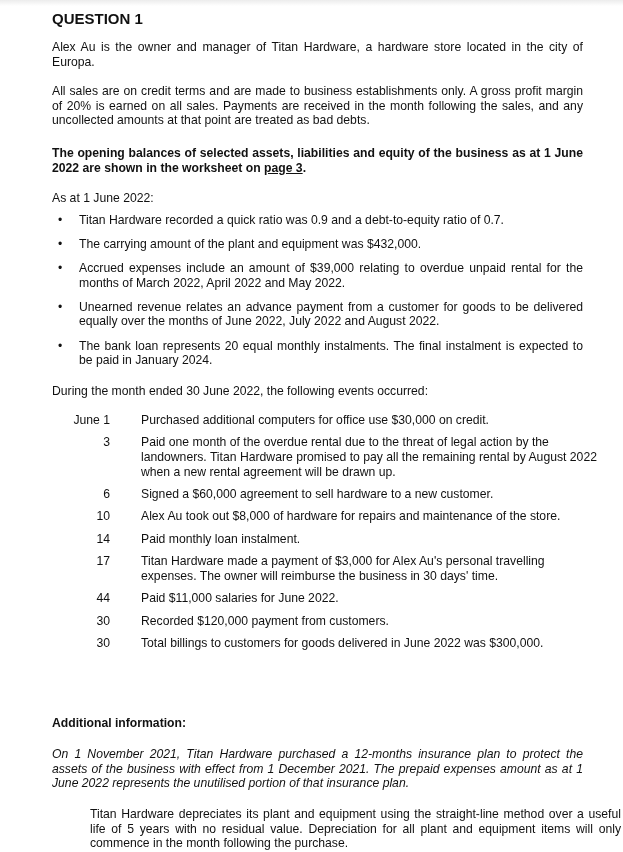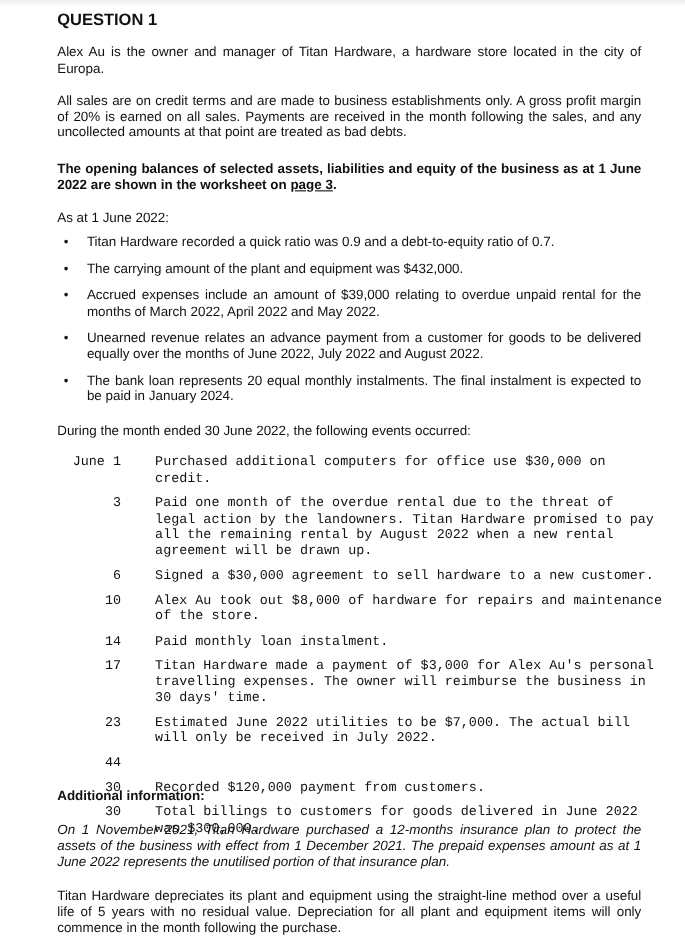--- a/index.html
+++ b/index.html
@@ -11,21 +11,21 @@
     background: linear-gradient(#ececec, #ffffff); }
   .page { position: absolute; left: 52px; top: 0; width: 536px; }
   .q-title { position: absolute; top: 10px; left: 0; font-weight: bold; font-size: 15px; }
   .para { position: absolute; left: 0; width: 531px; line-height: 14.6px; text-align: justify; }
   .bold { font-weight: bold; }
   .ul { text-decoration: underline; margin-top: 24px; }
   .bullets { position: absolute; left: 0; top: 213px; width: 536px; }
   .bullet { position: relative; padding-left: 27px; line-height: 14.6px; margin-bottom: 9.5px; width: 504px; text-align: justify; }
   .bullet .dot { position: absolute; left: 6px; top: 0; }
   .events { position: absolute; left: 0; top: 413px; width: 560px; }
-  .event { display: flex; line-height: 14.6px; margin-bottom: 7.8px; font-family: Liberation Mono, monospace; }
+  .event { display: flex; line-height: 14.6px; margin-bottom: 7.8px; }
   .event .day { width: 58px; text-align: right; flex: none; }
   .event .desc { margin-left: 31px; width: 460px; }
 </style>
 </head>
 <body>
 
 <div class="topshade"></div>
 
 <div class="page">
   <div class="q-title">QUESTION 1</div>
@@ -54,49 +54,46 @@
     <div class="event">
         <span class="day">June 1</span>
         <span class="desc">Purchased additional computers for office use $30,000 on credit.</span>
       </div>
     <div class="event">
         <span class="day">3</span>
         <span class="desc">Paid one month of the overdue rental due to the threat of legal action by the landowners.  Titan Hardware promised to pay all the remaining rental by August 2022 when a new rental agreement will be drawn up.</span>
       </div>
     <div class="event">
         <span class="day">6</span>
-        <span class="desc">Signed a $30,000 agreement to sell hardware to a new customer.</span>
+        <span class="desc">Signed a $60,000 agreement to sell hardware to a new customer.</span>
       </div>
     <div class="event">
         <span class="day">10</span>
         <span class="desc" style="width:470px;">Alex Au took out $8,000 of hardware for repairs and maintenance of the store.</span>
       </div>
     <div class="event">
         <span class="day">14</span>
         <span class="desc">Paid monthly loan instalment.</span>
       </div>
     <div class="event">
         <span class="day">17</span>
         <span class="desc">Titan Hardware made a payment of $3,000 for Alex Au's personal travelling expenses.  The owner will reimburse the business in 30 days' time.</span>
       </div>
     <div class="event">
-        <span class="day">23</span>
-        <span class="desc">Estimated June 2022 utilities to be $7,000.  The actual bill will only be received in July 2022.</span>
-      </div>
-    <div class="event">
         <span class="day">44</span>
+        <span class="desc">Paid $11,000 salaries for June 2022.</span>
       </div>
     <div class="event">
         <span class="day">30</span>
         <span class="desc">Recorded $120,000 payment from customers.</span>
       </div>
     <div class="event">
         <span class="day">30</span>
         <span class="desc">Total billings to customers for goods delivered in June 2022 was $300,000.</span>
       </div>
   </div>
 
   <div class="para bold" style="top:716px;">Additional information:</div>
 
   <div class="para" style="top:747px;font-style:italic;">On 1 November 2021, Titan Hardware purchased a 12-months insurance plan to protect the assets of the business with effect from 1 December 2021.  The prepaid expenses amount as at 1 June 2022 represents the unutilised portion of that insurance plan.</div>
 
-  <div class="para" style="top:807px;">Titan Hardware depreciates its plant and equipment using the straight-line method over a useful life of 5 years with no residual value.  Depreciation for all plant and equipment items will only commence in the month following the purchase.</div>
+  <div class="para" style="top:807px;margin-left:38px;">Titan Hardware depreciates its plant and equipment using the straight-line method over a useful life of 5 years with no residual value.  Depreciation for all plant and equipment items will only commence in the month following the purchase.</div>
 </div>
 
 </body></html>

